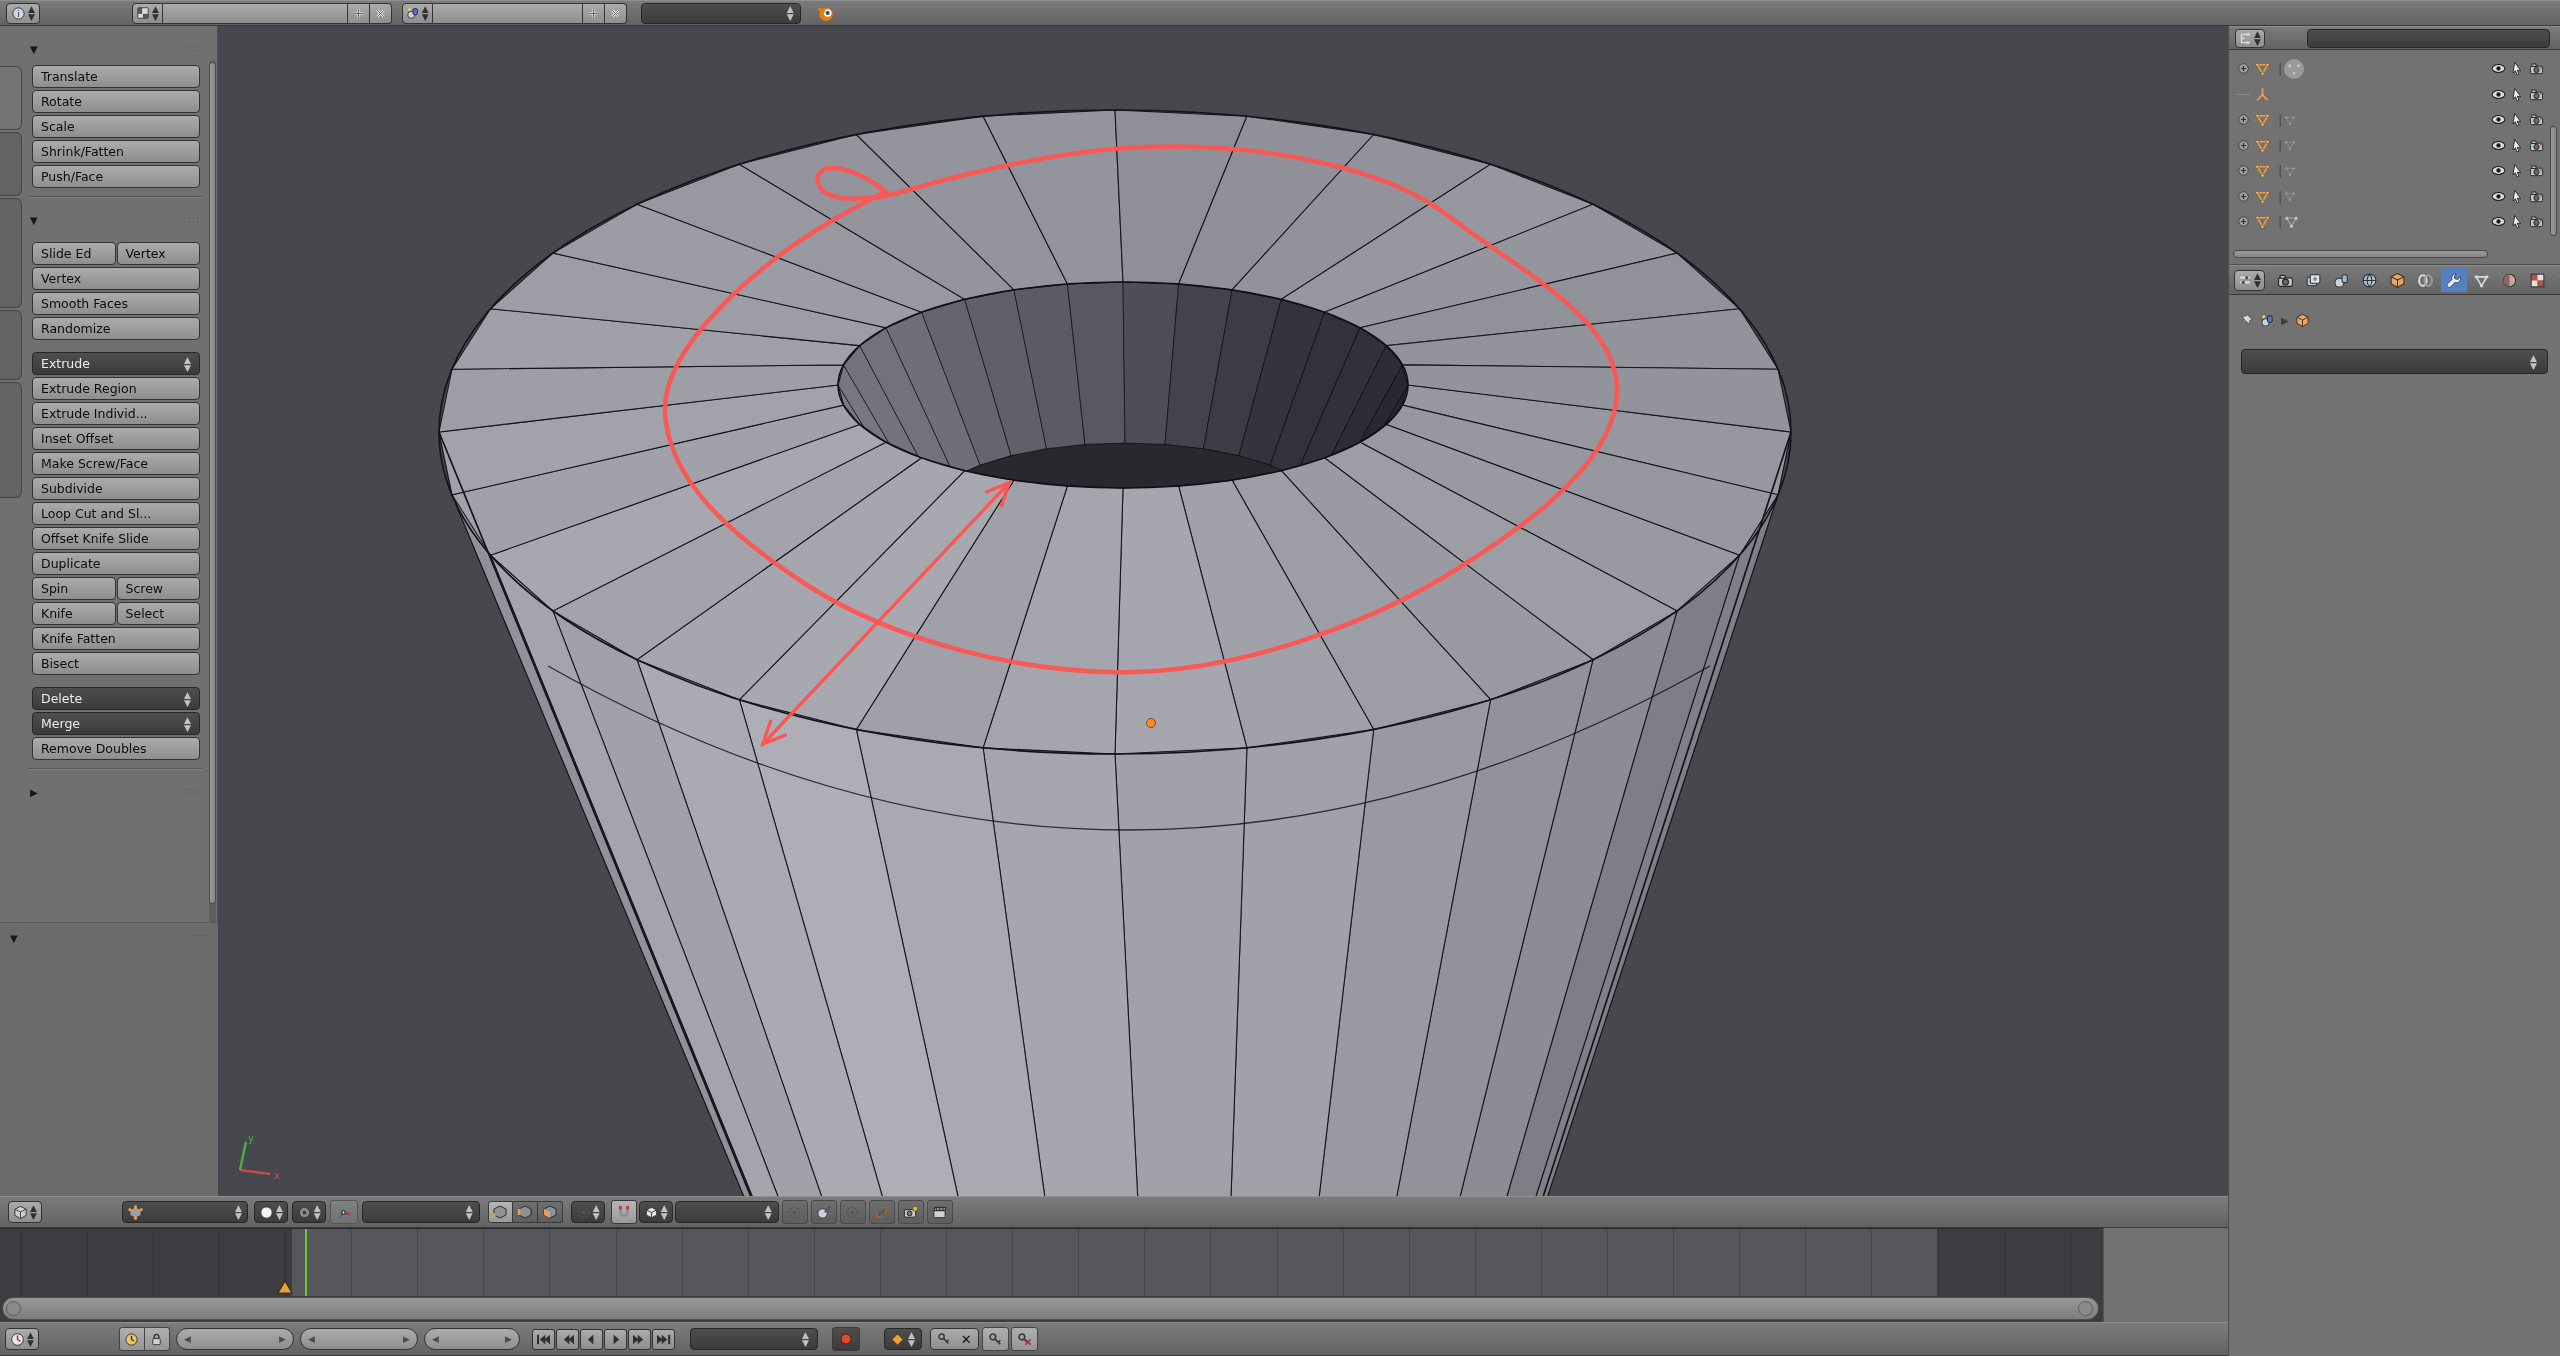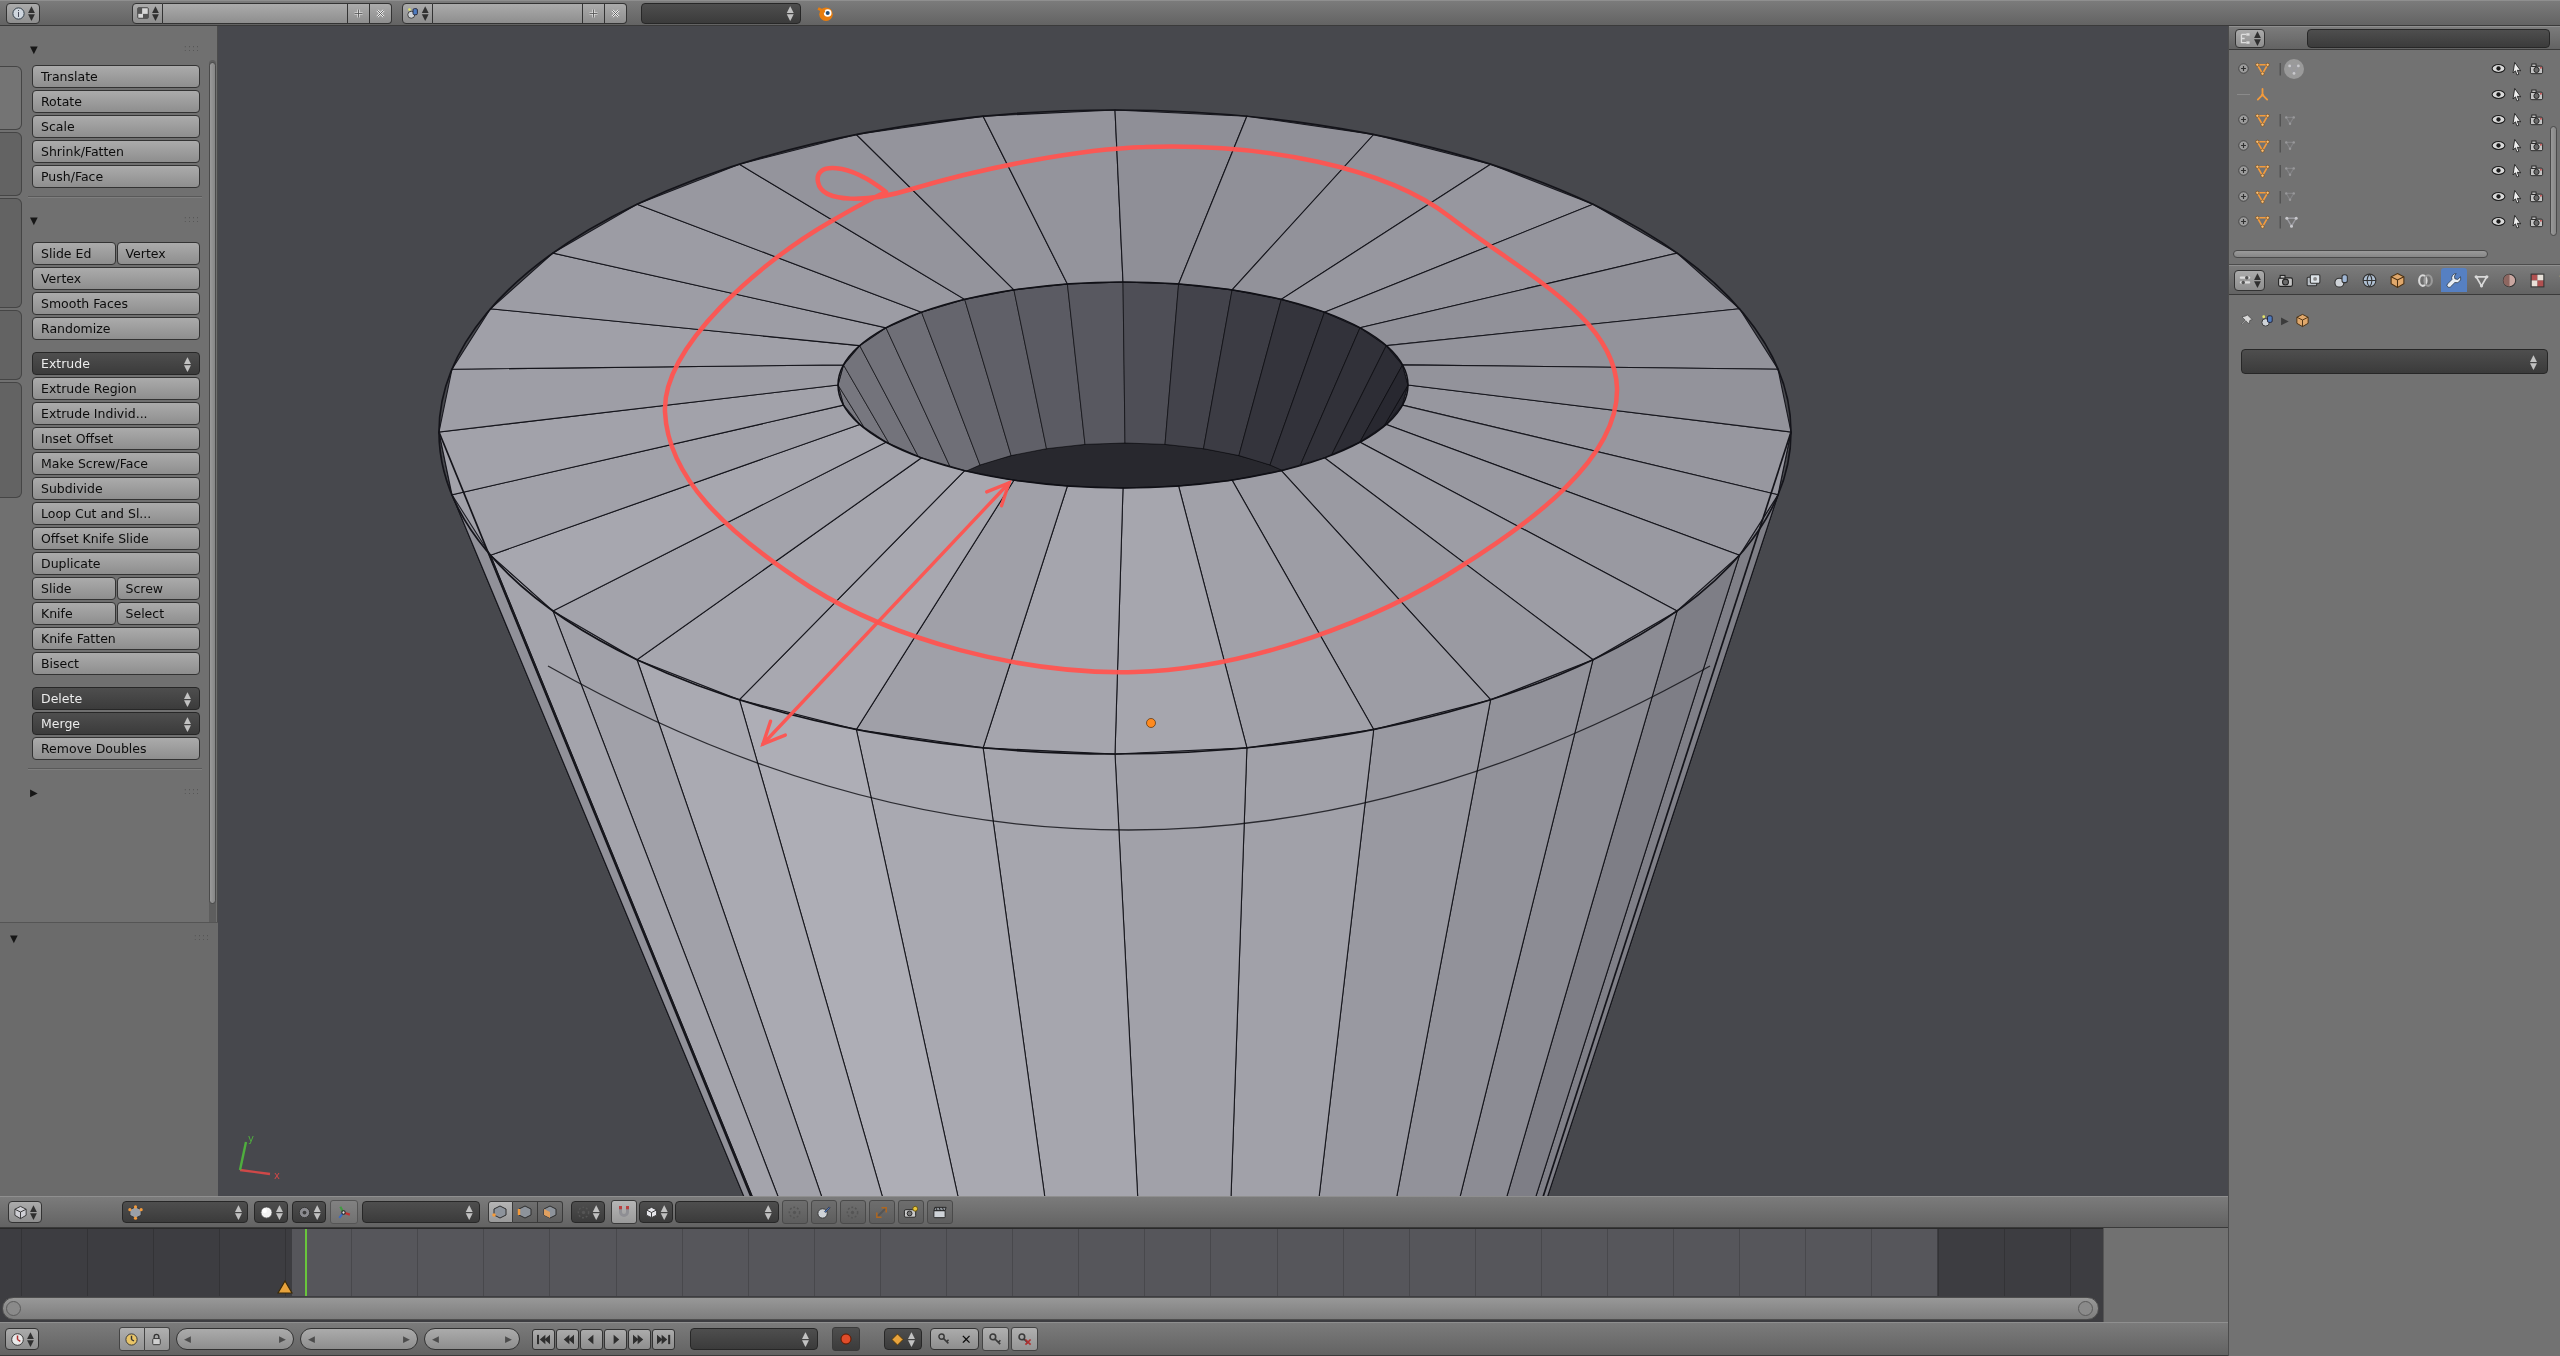--- a/index.html
+++ b/index.html
@@ -184,21 +184,21 @@
         <div class="ts-row">
           <div class="ts-btn btn-light">Loop Cut and Sl...</div>
         </div>
         <div class="ts-row">
           <div class="ts-btn btn-light">Offset Knife Slide</div>
         </div>
         <div class="ts-row">
           <div class="ts-btn btn-light">Duplicate</div>
         </div>
         <div class="ts-row">
-          <div class="ts-btn btn-light">Slide</div>
+          <div class="ts-btn btn-light">Spin</div>
           <div class="ts-btn btn-light">Screw</div>
         </div>
         <div class="ts-row">
           <div class="ts-btn btn-light">Knife</div>
           <div class="ts-btn btn-light">Select</div>
         </div>
         <div class="ts-row">
           <div class="ts-btn btn-light">Knife Fatten</div>
         </div>
         <div class="ts-row">

